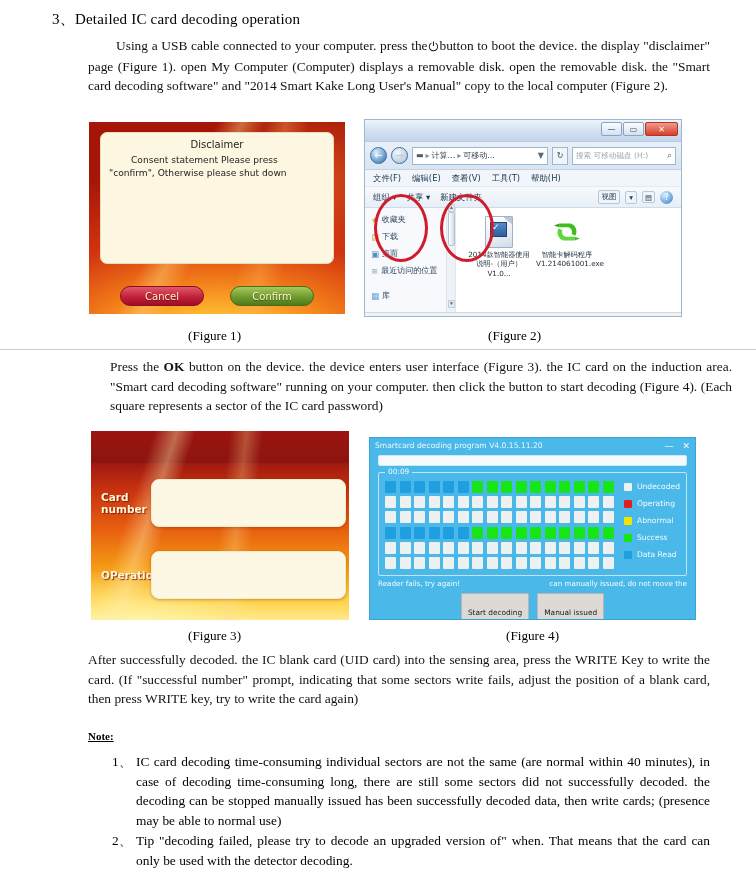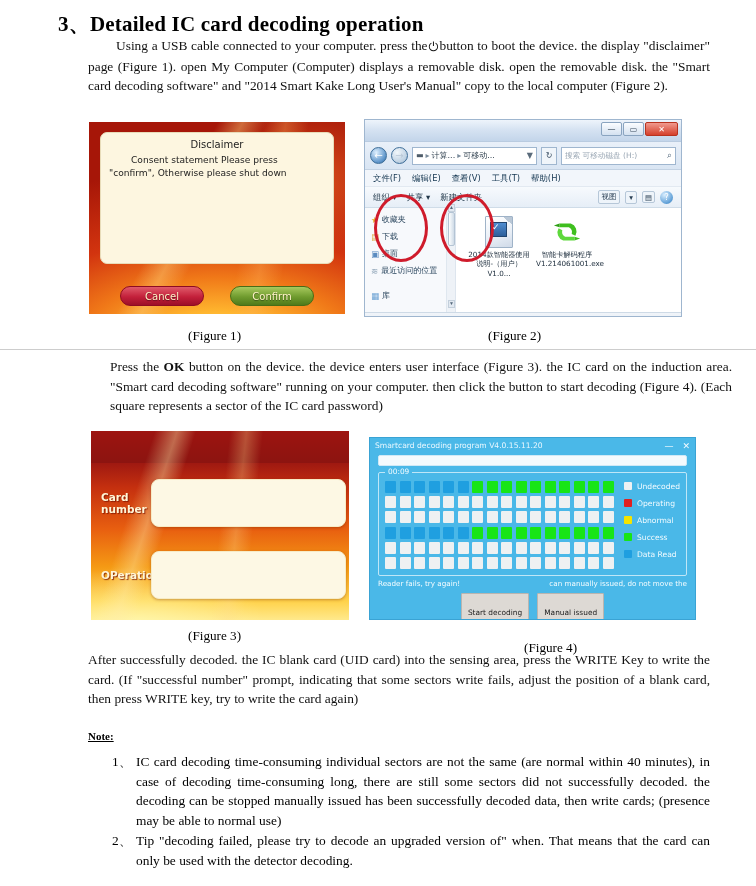--- a/index.html
+++ b/index.html
@@ -11,24 +11,24 @@
     font-family: "Liberation Serif", serif;
     color: #000;
     overflow: hidden;
     position: relative;
   }
   .page { position: relative; width: 756px; height: 886px; padding: 0; }
 
   
   .heading {
     position: absolute;
-    left: 58px; top: 10px;
+    left: 52px; top: 10px;
     font-family: "Liberation Serif", serif;
-    font-weight: bold;
-    font-size: 21px;
+    font-weight: normal;
+    font-size: 15px;
     letter-spacing: 0.2px;
   }
   .para {
     position: absolute;
     font-family: "Liberation Serif", serif;
     font-size: 13.4px;
     line-height: 19.6px;
     text-align: justify;
     text-justify: inter-word;
     color: #111;
@@ -183,21 +183,21 @@
   .crumb .cb { opacity: .85; }
   .crumb .sep { color: #7a8b9b; }
   .crumb .dd { margin-left: auto; color: #5a6b7b; }
   .refresh-b {
     width: 16px; height: 18px;
     border: 1px solid #9fb6cf; background: #f0f5fa;
     font-family: "DejaVu Sans", sans-serif; font-size: 8px; color: #3d5166;
     display: flex; align-items: center; justify-content: center;
   }
   .searchbox {
-    width: 115px; height: 18px;
+    width: 104px; height: 18px;
     background: #fff; border: 1px solid #9fb6cf;
     display: flex; align-items: center; padding: 0 3px;
     font-family: "DejaVu Sans", sans-serif; font-size: 7.6px; color: #9aa7b4;
   }
   .searchbox .mag { margin-left: auto; color: #4a6076; font-size: 9px; }
 
   .f2-menu {
     height: 17px;
     display: flex; align-items: center; gap: 11px;
     padding: 0 8px;
@@ -415,21 +415,21 @@
   .cell.success   { background: #18e516; }
 
   .legend {
     margin-left: 10px;
     padding-top: 1px;
     display: flex; flex-direction: column; gap: 8px;
     font-family: "DejaVu Sans", sans-serif;
     font-size: 7.6px;
     color: #f2fbff;
   }
-  .legrow { display: flex; align-items: flex-start; gap: 5px; }
+  .legrow { display: flex; align-items: flex-end; gap: 5px; }
   .legsw { width: 8px; height: 8px; border-radius: 1px; }
 
   .f4-msgs {
     margin: 3px 8px 0 8px;
     display: flex;
     font-family: "DejaVu Sans", sans-serif;
     font-size: 7.2px;
     color: #f6fdff;
   }
   .f4-msgs .right { margin-left: auto; }
@@ -733,21 +733,21 @@
       <span class="right">can manually issued, do not move the</span>
     </div>
     <div class="f4-buttons">
       <div class="f4btn">Start decoding</div>
       <div class="f4btn">Manual issued</div>
     </div>
   </div>
 
   <div class="caption-row" style="top:628px;">
     <div class="cap" style="left:188px;">(Figure 3)</div>
-    <div class="cap" style="left:524px;margin-top:12px;">(Figure 4)</div>
+    <div class="cap" style="left:506px;">(Figure 4)</div>
   </div>
 
   <div class="para" style="left:88px; top:650px; width:622px;">After successfully decoded. the IC blank card (UID card) into the sensing area, press the WRITE Key to write the card. (If "successful number" prompt, indicating that some sectors write fails, adjust the position of a blank card, then press WRITE key, try to write the card again)</div>
 
   <div class="note-title">Note:</div>
   <div class="note-list">
     <div class="note-item">
       <div class="note-num">1、</div>
       <div class="note-body n1">IC card decoding time-consuming individual sectors are not the same (are normal within 40 minutes), in case of decoding time-consuming long, there are still some sectors did not successfully decoded. the decoding can be stopped manually issued has been successfully decoded data, then write cards; (presence may be able to normal use)</div>
     </div>

